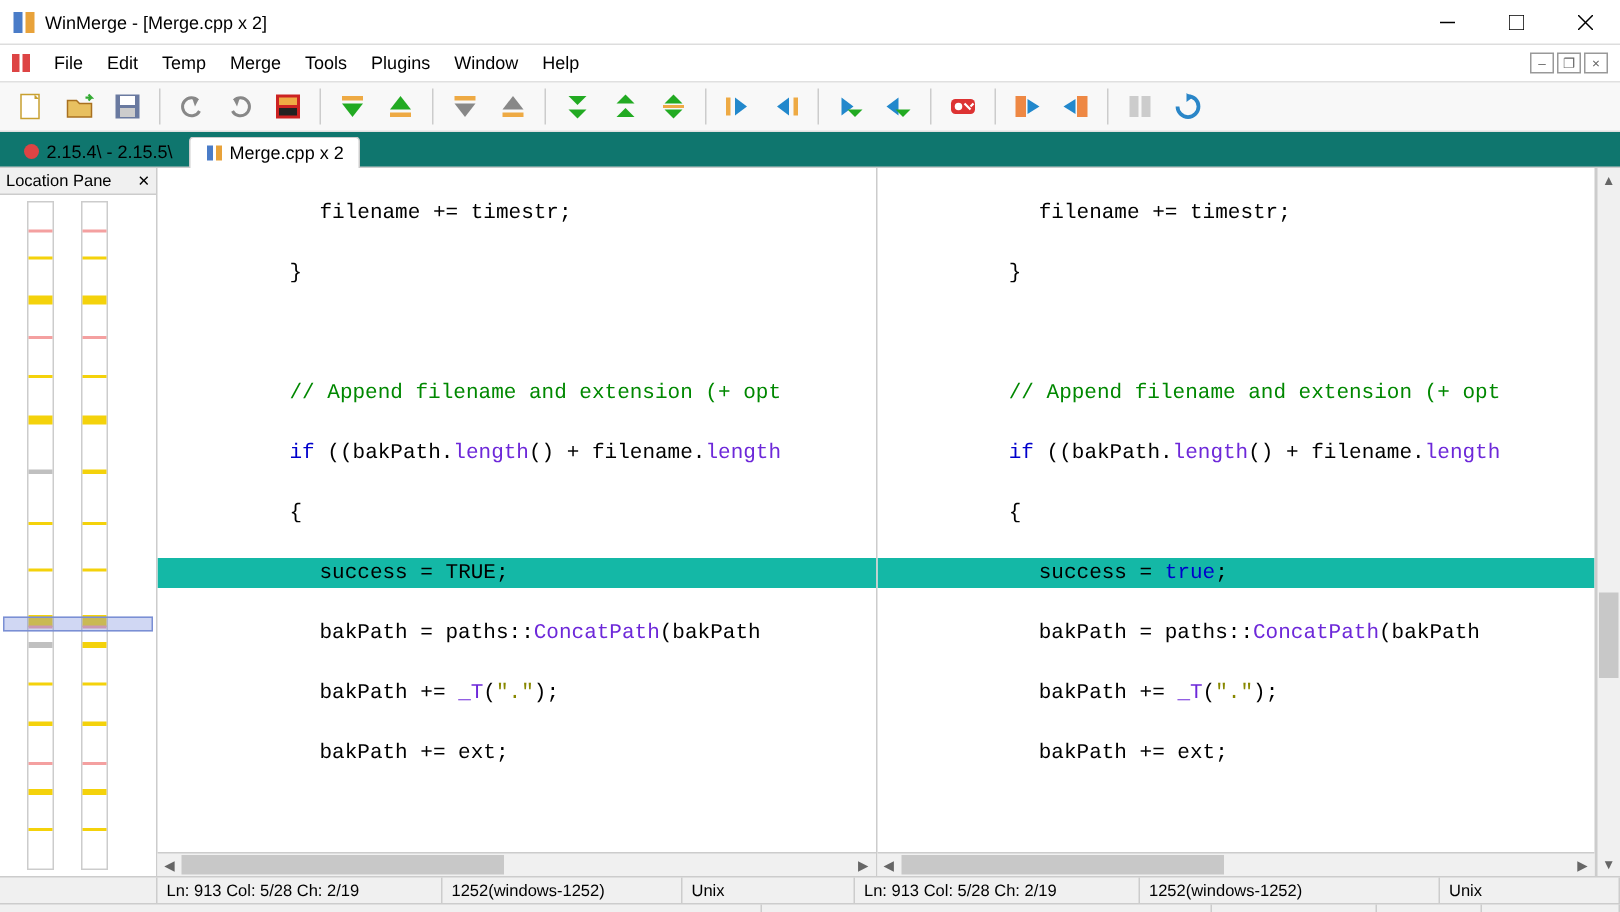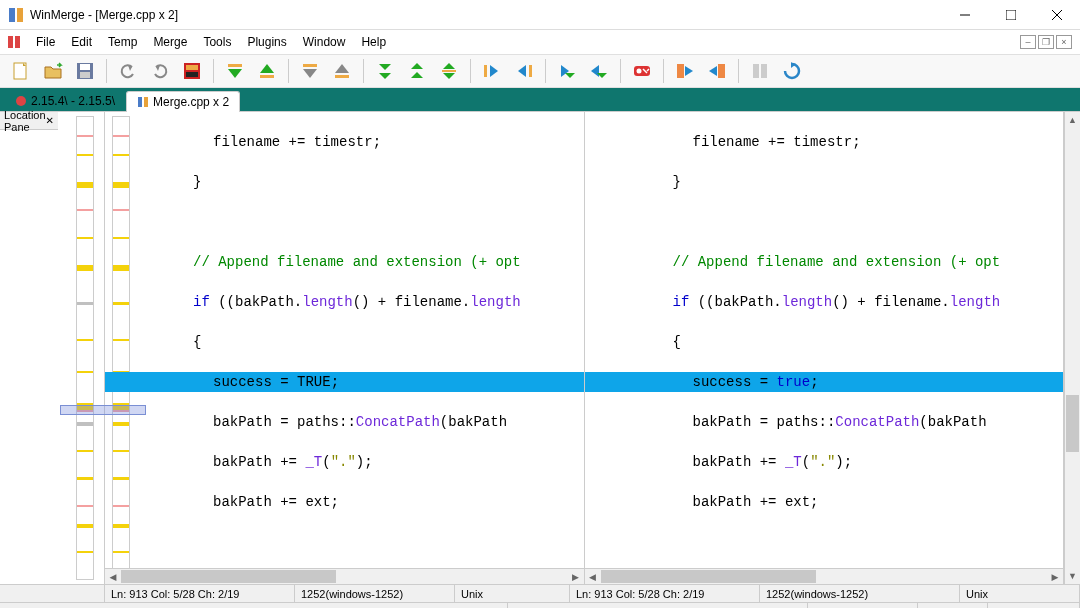--- a/index.html
+++ b/index.html
@@ -15,33 +15,33 @@
 .menubar .right { margin-left: auto; display: flex; gap: 2px; padding-right: 4px; }
 .menubar .right .mini { width: 16px; height: 14px; border: 1px solid #999; font-size: 9px; display:flex; align-items:center; justify-content:center; color:#666; }
 .toolbar { height: 34px; display: flex; align-items: center; padding: 2px 6px; gap: 2px; border-top: 1px solid #e0e0e0; border-bottom: 1px solid #e0e0e0; background: #f8f8f8; }
 .toolbar .btn { width: 30px; height: 28px; display: flex; align-items: center; justify-content: center; border: 1px solid transparent; }
 .toolbar .sep { width: 1px; height: 24px; background: #ccc; margin: 0 4px; }
 .tabbar { height: 24px; display: flex; align-items: flex-end; padding: 0 4px; background: #0f766e; border-bottom: 1px solid #ccc; }
 .tabbar .tab { padding: 3px 10px; font-size: 12px; display: flex; align-items: center; gap: 4px; border: 1px solid transparent; border-bottom: none; }
 .tabbar .tab.active { background: #fff; border-color: #ccc; border-radius: 3px 3px 0 0; position: relative; top: 1px; }
 .tabicon { width: 12px; height: 12px; display: inline-block; }
 .main { display: flex; height: 472px; }
-.locpane { width: 105px; border-right: 1px solid #ccc; display: flex; flex-direction: row; }
+.locpane { width: 105px; border-right: 1px solid #ccc; display: flex; flex-direction: column; }
 .locpane .head { height: 18px; padding: 1px 4px; font-size: 11px; background: #f0f0f0; border-bottom: 1px solid #ccc; display: flex; align-items: center; }
 .locpane .head .x { margin-left: auto; font-size: 10px; }
 .locpane .strips { flex: 1; display: flex; gap: 18px; padding: 4px 18px; position: relative; }
 .locpane .strip { width: 18px; background: #fff; border: 1px solid #ccc; position: relative; }
 .locpane .band { position: absolute; left: 0; right: 0; }
 .locpane .ind { position: absolute; left: 2px; right: 2px; height: 10px; background: rgba(120,140,220,0.35); border: 1px solid #7a8fd4; }
 .diffpanel { flex: 1; display: flex; flex-direction: column; border-right: 1px solid #ccc; position: relative; }
 .diffpanel .pathbar { height: 18px; background: #a3b3cb; color: #000; font-size: 11px; padding: 1px 6px; display: flex; align-items: center; }
 .diffpanel .code { flex: 1; font-family: Consolas, "Courier New", monospace; font-size: 14px; line-height: 20px; overflow: hidden; white-space: pre; position: relative; }
 .diffpanel .line { height: 20px; padding-left: 8px; }
 .hl-yellow { background: #f4d20b; }
-.hl-pink { background: #0ea5e9; }
+.hl-pink { background: #14b8a6; }
 .kw { color: #0000cc; }
 .cmt { color: #008800; }
 .fn { color: #6d28d9; }
 .str { color: #888800; }
 .margin { display:inline-block; width: 60px; }
 .margin2 { display:inline-block; width: 100px; }
 .margin1 { display:inline-block; width: 20px; }
 .diffpanel .hscroll { height: 16px; background: #f0f0f0; border-top: 1px solid #ccc; position: relative; }
 .diffpanel .hscroll .thumb { position: absolute; top: 1px; bottom: 1px; background: #c8c8c8; }
 .diffpanel .hscroll .arrow { position:absolute; top:0; bottom:0; width:16px; display:flex; align-items:center; justify-content:center; color:#666; font-size:9px; }

